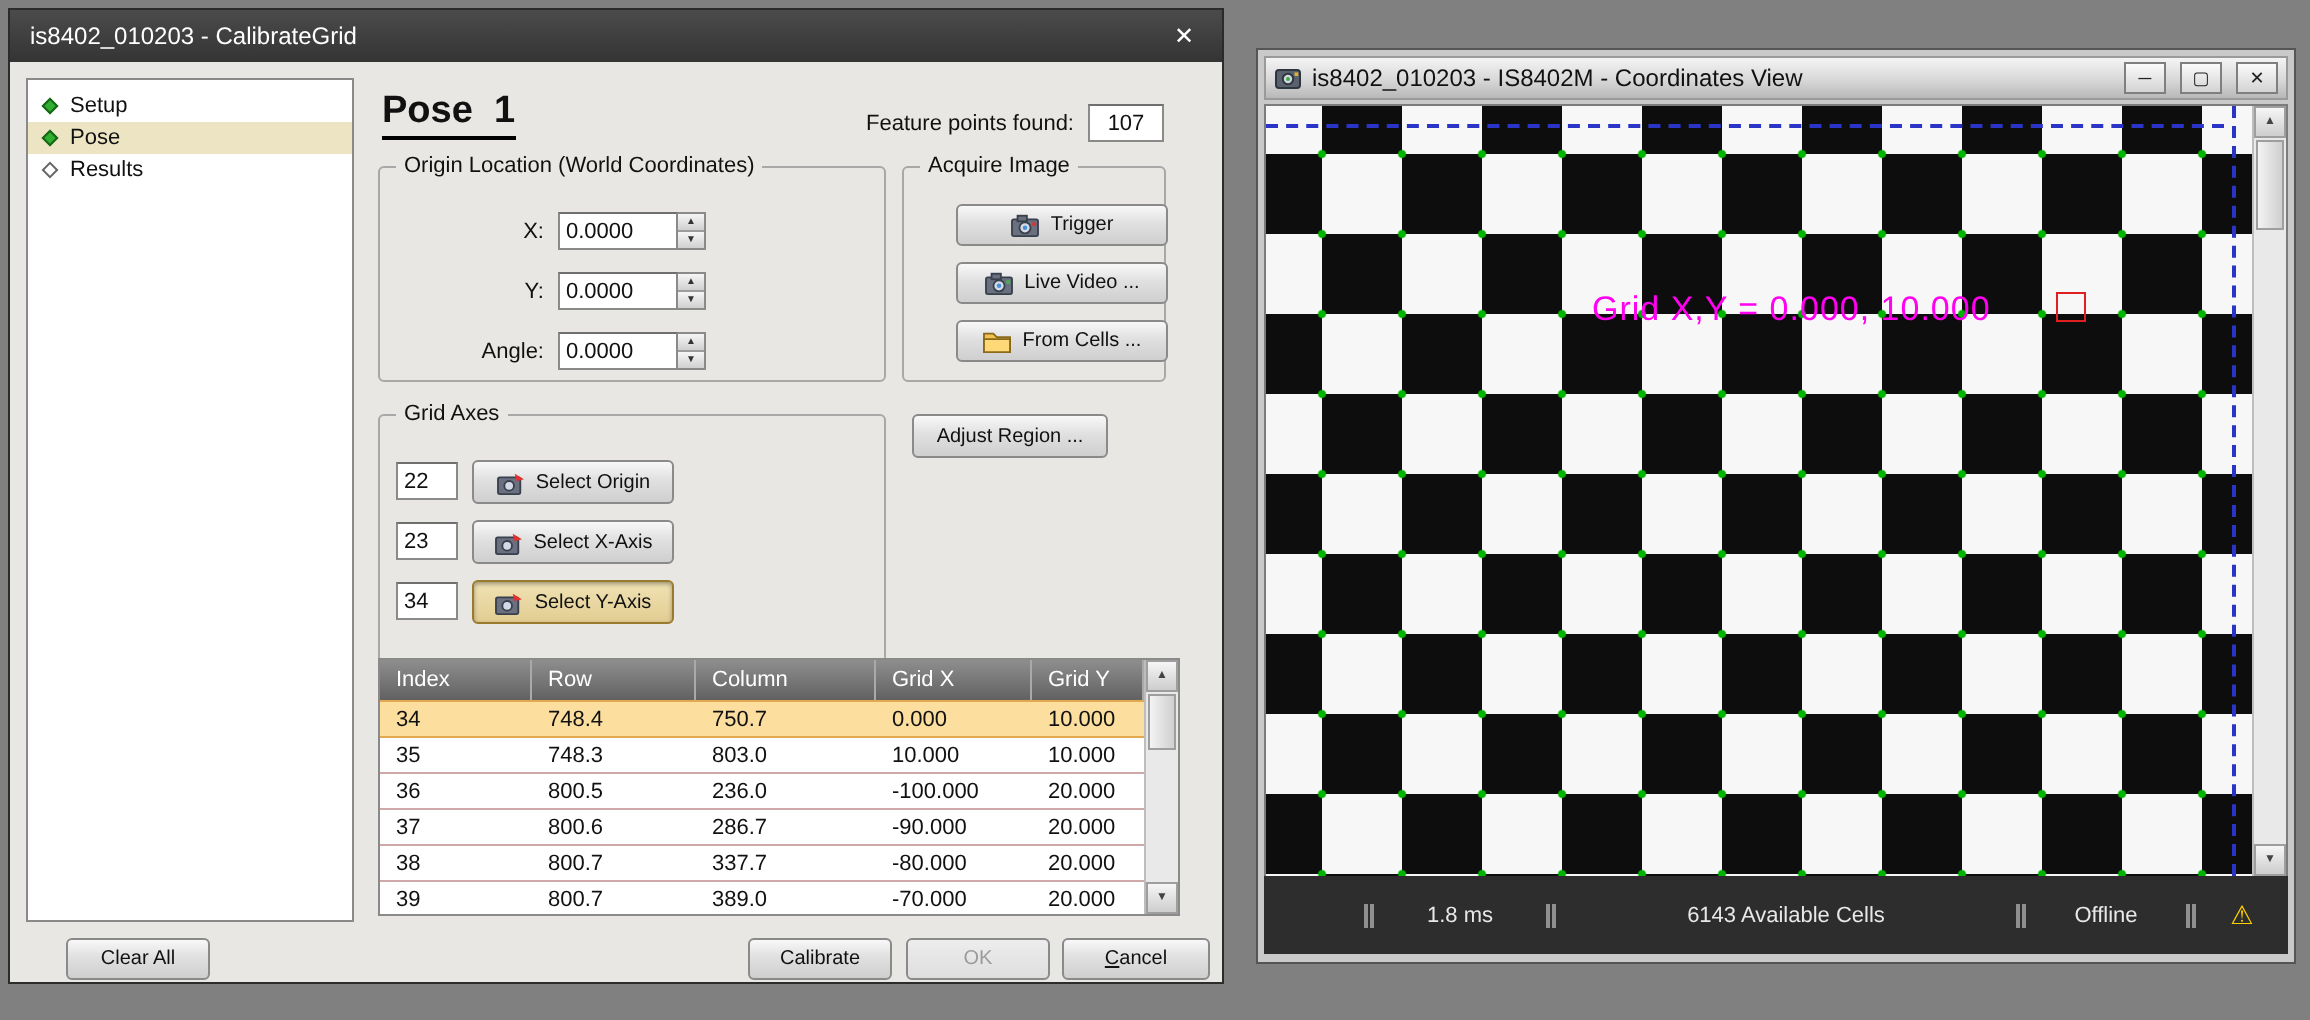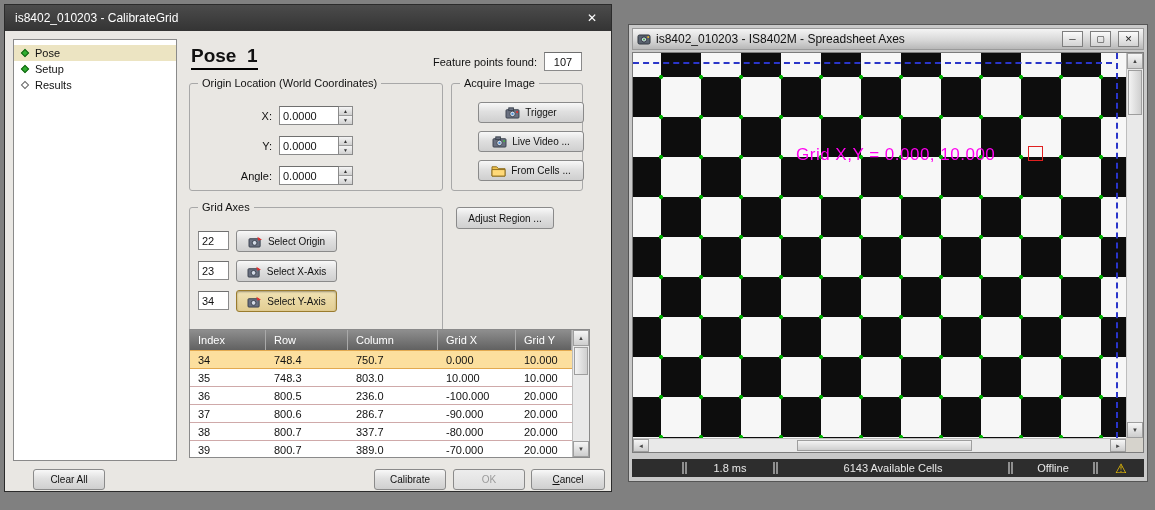--- a/index.html
+++ b/index.html
@@ -79,44 +79,44 @@
   .rw-vscroll{position:absolute;right:0;top:0;bottom:14px;width:17px;background:#e9e9e9;border-left:1px solid #bdbdbd;
               display:flex;flex-direction:column;}
   .rw-vscroll .scr-thumb{height:45px;}
   .rw-hscroll{position:absolute;left:0;right:17px;bottom:0;height:14px;background:#e9e9e9;border-top:1px solid #bdbdbd;
               display:flex;}
   .hs-btn{width:16px;background:linear-gradient(#f6f6f6,#cdcdcd);border:1px solid #9e9e9e;display:flex;
           align-items:center;justify-content:center;font-size:6px;color:#444;}
   .hs-track{flex:1;position:relative;}
   .hs-thumb{position:absolute;left:32%;width:38%;top:1px;bottom:1px;background:linear-gradient(#f3f3f3,#cfcfcf);border:1px solid #9e9e9e;}
   .rw-corner{position:absolute;right:0;bottom:0;width:17px;height:14px;background:#d6d3cc;}
-  .statusbar{position:absolute;left:3px;right:3px;bottom:4px;height:18px;background:#2d2d2d;display:flex;
+  .statusbar{position:absolute;left:3px;right:3px;bottom:4px;height:39px;background:#2d2d2d;display:flex;
              align-items:stretch;color:#e8e8e8;font-size:11px;}
   .sb-seg{display:flex;align-items:center;justify-content:center;}
   .sb-div{width:5px;height:12px;align-self:center;border-left:2px solid #8f8f8f;border-right:2px solid #8f8f8f;}
   .sb-warn{flex:1;color:#ffd000;font-size:13px;}
 </style>
 </head>
 <body>
 
 <section class="win-left">
 
   <div class="lw-titlebar">
     <span class="lw-title">is8402_010203 - CalibrateGrid</span>
     <span class="lw-close">✕</span>
   </div>
 
   <div class="tree">
+    <div class="tree-item">
+      <span class="dia green"></span>
+      <span>Setup</span>
+    </div>
     <div class="tree-item sel">
       <span class="dia green"></span>
       <span>Pose</span>
-    </div>
-    <div class="tree-item">
-      <span class="dia green"></span>
-      <span>Setup</span>
     </div>
     <div class="tree-item">
       <span class="dia hollow"></span>
       <span>Results</span>
     </div>
   </div>
 
   <div class="heading">Pose  1</div>
   <div class="fp-label">Feature points found:</div>
   <div class="fp-value">107</div>
@@ -288,21 +288,21 @@
 
 <section class="win-right">
 
   <div class="rw-titlebar">
     <svg width="14" height="14" viewBox="0 0 14 14">
       <rect x="1" y="3" width="12" height="9" rx="1.5" fill="#5a6270" stroke="#30363f"></rect>
       <circle cx="7" cy="7.5" r="2.6" fill="#cfd8e4" stroke="#30363f"></circle>
       <circle cx="7" cy="7.5" r="1" fill="#3fae3f"></circle>
       <rect x="10.3" y="4.2" width="1.8" height="1.8" fill="#e0b030"></rect>
     </svg>
-    <span class="rw-title">is8402_010203 - IS8402M - Spreadsheet Axes</span>
+    <span class="rw-title">is8402_010203 - IS8402M - Coordinates View</span>
     <span class="cap-btn">─</span>
     <span class="cap-btn">▢</span>
     <span class="cap-btn">✕</span>
   </div>
 
   <div class="rw-body">
     <div class="rw-viewport">
       <div class="checkerboard"></div>
       <div class="dash-h"></div>
       <div class="dash-v"></div>

